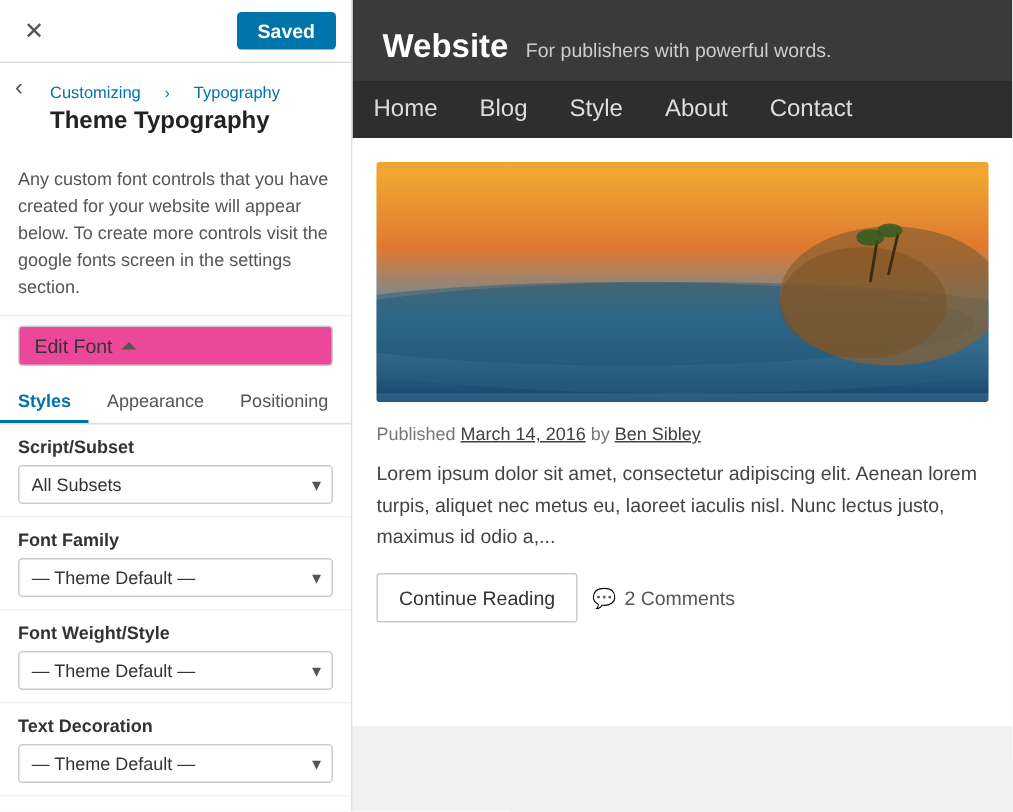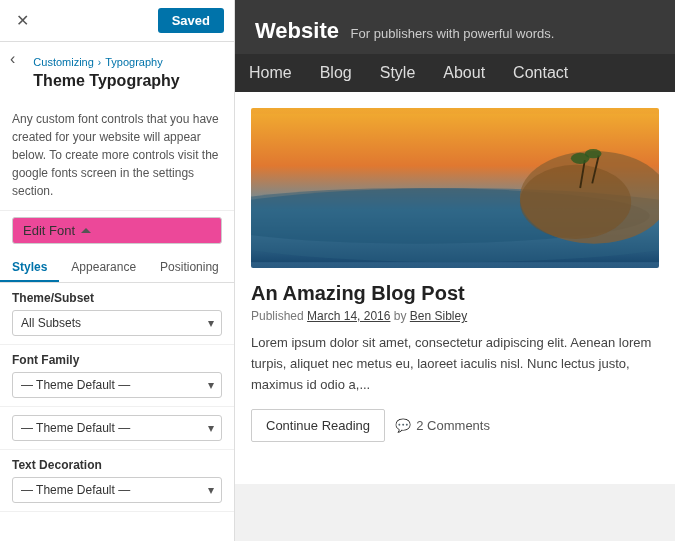--- a/index.html
+++ b/index.html
@@ -5,21 +5,21 @@
     * { box-sizing: border-box; margin: 0; padding: 0; }
     body { font-family: -apple-system, BlinkMacSystemFont, 'Segoe UI', Arial, sans-serif; font-size: 13px; display: flex; width: 675px; height: 541px; overflow: hidden; background: #f1f1f1; }
 
     
     .left-panel { width: 235px; min-width: 235px; height: 541px; background: #fff; border-right: 1px solid #ddd; display: flex; flex-direction: column; overflow-y: auto; }
 
     .panel-header { display: flex; align-items: center; justify-content: space-between; padding: 8px 10px; background: #fff; border-bottom: 1px solid #ddd; }
     .close-btn { background: none; border: none; cursor: pointer; font-size: 16px; color: #555; padding: 2px 6px; }
     .saved-btn { background: #0073aa; color: #fff; border: none; border-radius: 3px; padding: 5px 14px; font-size: 13px; font-weight: 600; cursor: pointer; }
 
-    .breadcrumb { padding: 8px 12px 2px; font-size: 11px; color: #555; display: flex; align-items: center; gap: 4px; }
+    .breadcrumb { padding: 8px 12px 2px; font-size: 11px; color: #555; display: flex; align-items: center; gap: 16px; }
     .breadcrumb span { color: #0073aa; }
     .breadcrumb-arrow { color: #999; font-size: 10px; }
     .panel-title { padding: 2px 12px 10px; font-size: 16px; font-weight: 600; color: #222; }
 
     .back-btn { background: none; border: none; cursor: pointer; color: #555; font-size: 16px; padding: 2px 6px 2px 4px; }
 
     .description { padding: 10px 12px; font-size: 12px; color: #555; line-height: 1.5; border-bottom: 1px solid #eee; }
 
     .section-label { font-size: 13px; font-weight: 600; color: #222; padding: 12px 12px 4px; display: flex; justify-content: space-between; align-items: center; }
     .reset-link { color: #0073aa; font-size: 12px; text-decoration: none; cursor: pointer; background: none; border: none; }
@@ -89,21 +89,21 @@
     <span class="arrow-up"></span>
   </button>
 
   <div class="tabs-row">
     <button class="tab active">Styles</button>
     <button class="tab">Appearance</button>
     <button class="tab">Positioning</button>
   </div>
 
   <div class="field-group">
-    <div class="field-label">Theme/Subset</div>
+    <div class="field-label">Script/Subset</div>
     <div class="select-wrap">
       <select>
         <option>All Subsets</option>
         <option>Latin</option>
         <option>Latin Extended</option>
         <option>Cyrillic</option>
         <option>Greek</option>
       </select>
     </div>
   </div>
@@ -114,20 +114,21 @@
       <select>
         <option>— Theme Default —</option>
         <option>Arial</option>
         <option>Georgia</option>
         <option>Verdana</option>
       </select>
     </div>
   </div>
 
   <div class="field-group">
+    <div class="field-label">Font Weight/Style</div>
     <div class="select-wrap">
       <select>
         <option>— Theme Default —</option>
         <option>Normal</option>
         <option>Bold</option>
         <option>Italic</option>
       </select>
     </div>
   </div>
 
@@ -180,21 +181,20 @@
         <ellipse cx="370" cy="90" rx="80" ry="50" fill="#8a6030" opacity="0.7"></ellipse>
         <ellipse cx="350" cy="95" rx="60" ry="40" fill="#7a5020" opacity="0.5"></ellipse>
 
         <line x1="360" y1="50" x2="355" y2="80" stroke="#3a2a10" stroke-width="2"></line>
         <ellipse cx="355" cy="48" rx="10" ry="6" fill="#2a5a20" opacity="0.8"></ellipse>
         <line x1="375" y1="45" x2="368" y2="75" stroke="#3a2a10" stroke-width="2"></line>
         <ellipse cx="369" cy="43" rx="9" ry="5" fill="#2a5a20" opacity="0.8"></ellipse>
       </svg>
     </div>
 
-    <div class="post-title">An Amazing Blog Post</div>
 
     <div class="post-meta">
       <span>Published</span>
       <a>March 14, 2016</a>
       <span> by </span>
       <a>Ben Sibley</a>
     </div>
 
     <div class="post-excerpt">Lorem ipsum dolor sit amet, consectetur adipiscing elit. Aenean lorem turpis, aliquet nec metus eu, laoreet iaculis nisl. Nunc lectus justo, maximus id odio a,...</div>
 

